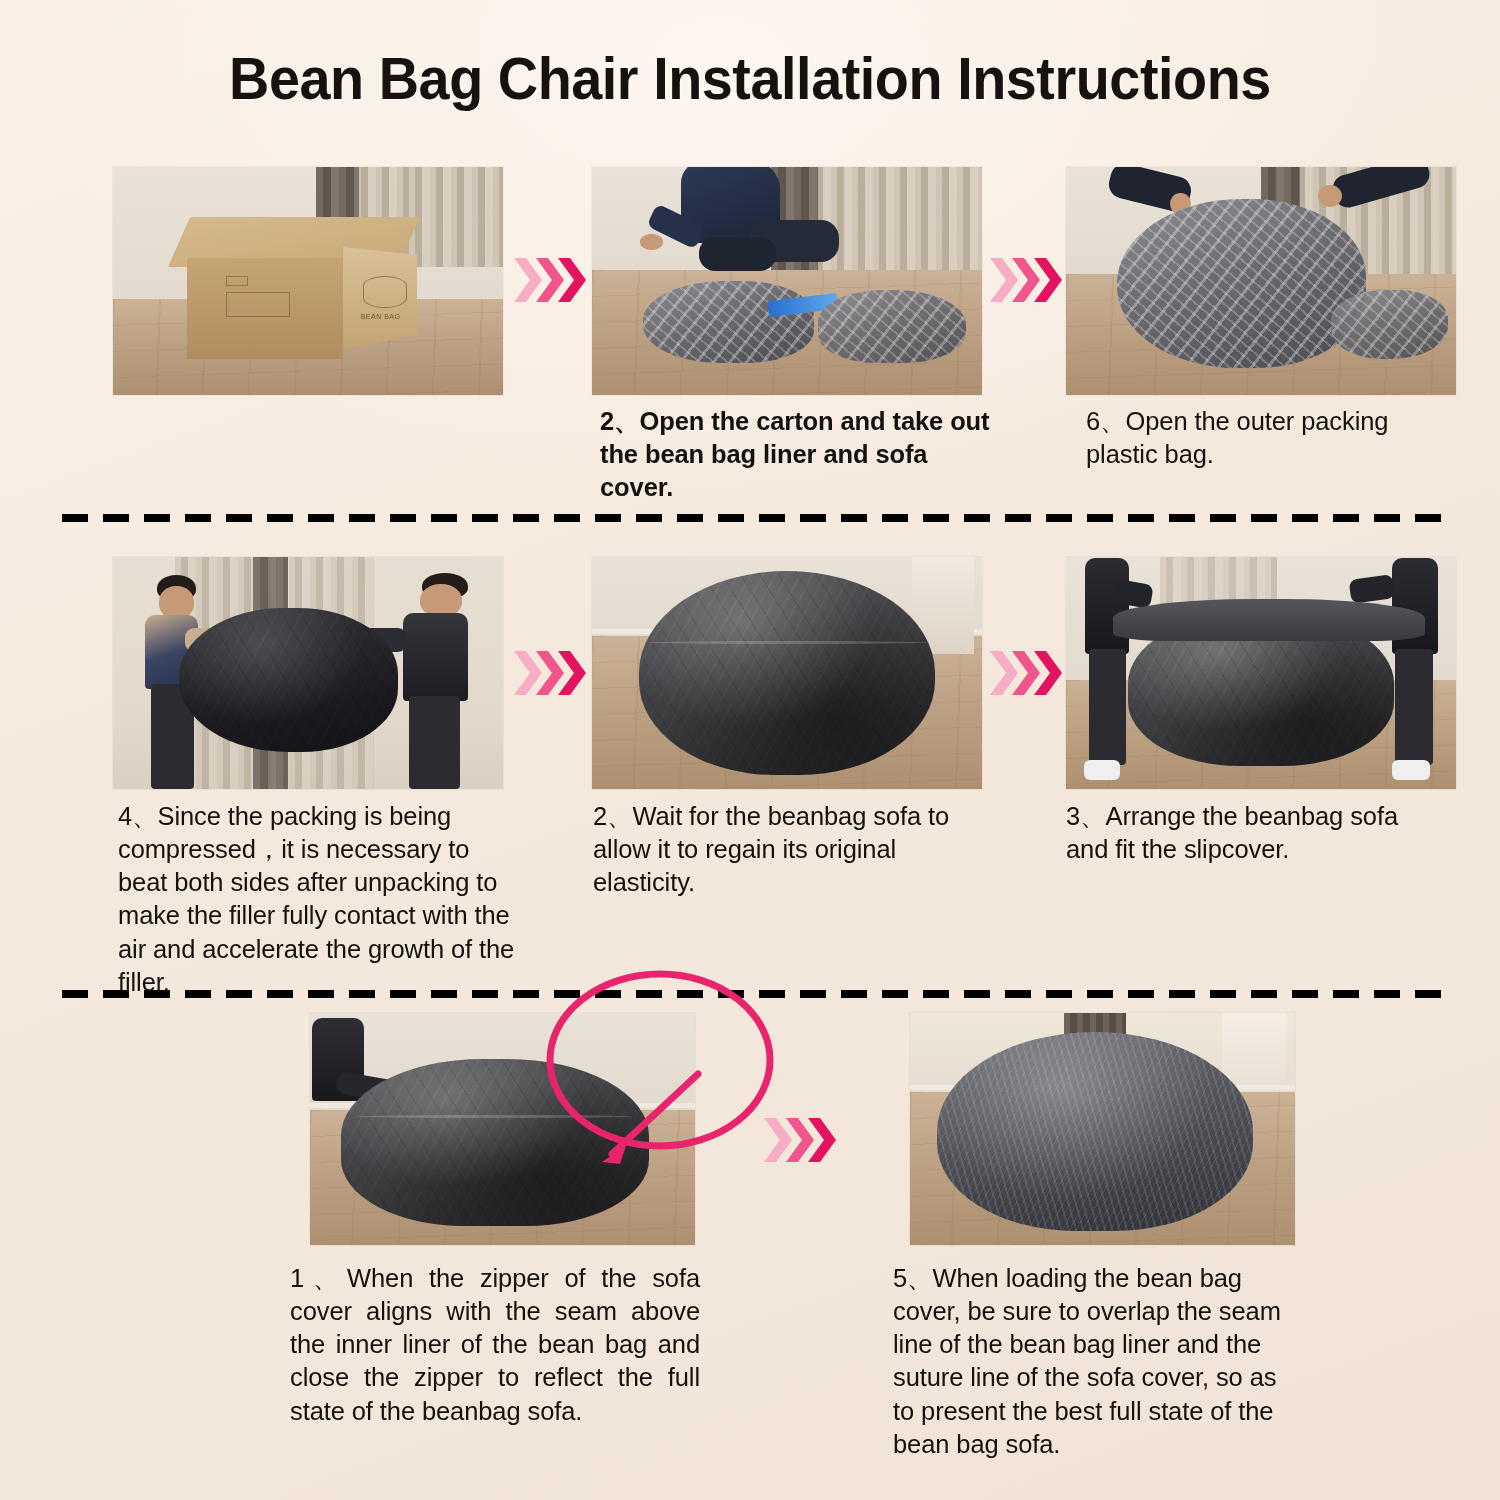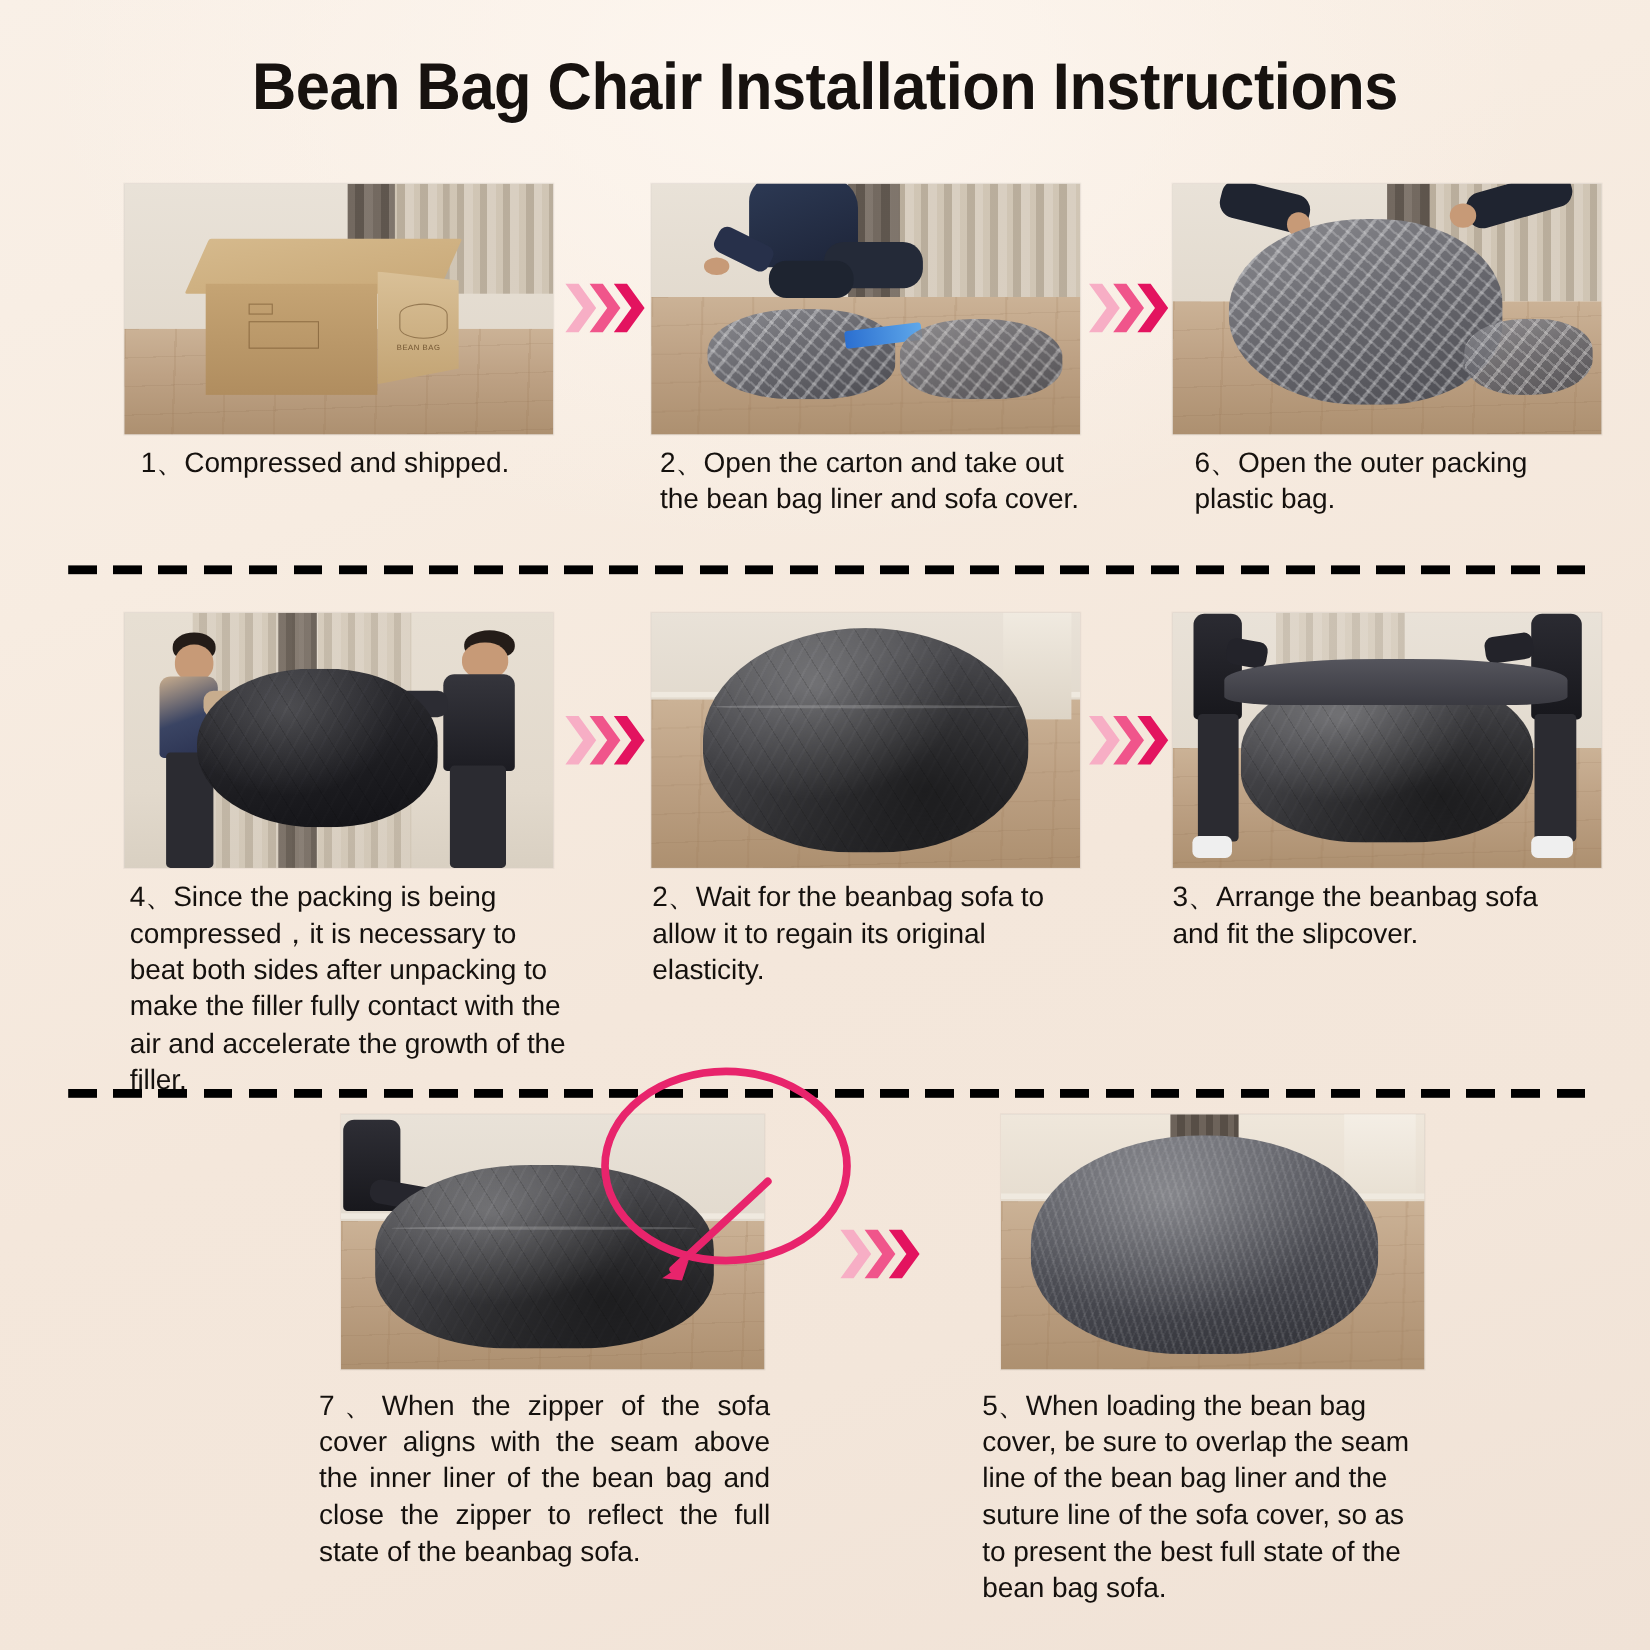--- a/index.html
+++ b/index.html
@@ -203,22 +203,21 @@
       <div class="person" style="left:62%;top:-12%;width:34%;height:40%;">
         <div class="arm" style="left:18%;top:28%;width:74%;height:36%;background:#1f2430;border-radius:14px;transform:rotate(-16deg);"></div>
         <div class="hand" style="left:8%;top:50%;width:18%;height:24%;"></div>
       </div>
 
       <div class="blob plastic" style="left:13%;top:14%;width:64%;height:74%;border-radius:50% 46% 44% 48%;"></div>
       <div class="blob plastic" style="left:68%;top:54%;width:30%;height:30%;border-radius:46% 42% 48% 44%;opacity:.9;"></div>
     </div>
   </div>
 
-  <div class="cap" style="left:128px;top:405px;width:380px;">1、Compressed and shipped.</div>
-  <div class="cap" style="left:600px;top:405px;width:390px;">2、Open the carton and take out  the bean bag liner and sofa cover.</div>
+  <div class="cap" style="left:600px;top:405px;width:390px;font-weight:bold;">2、Open the carton and take out  the bean bag liner and sofa cover.</div>
   <div class="cap" style="left:1086px;top:405px;width:370px;">6、Open the outer packing plastic bag.</div>
 
   <div class="divider" style="left:62px;top:514px;width:1380px;"></div>
 
   <div class="photo" style="left:113px;top:557px;width:390px;height:232px;">
     <div class="scene">
       <div style="position:absolute;inset:0;background:linear-gradient(180deg,#e7dfd3 0%,#e2d9cc 70%,#d9d0c2 100%);"></div>
       <div class="curtain" style="left:16%;width:26%;height:100%;opacity:.75;"></div>
       <div class="curtain dark" style="left:36%;width:9%;height:100%;opacity:.85;"></div>
       <div class="curtain" style="left:45%;width:22%;height:100%;opacity:.7;"></div>
@@ -352,16 +351,16 @@
     <div class="scene">
       <div class="wall" style="height:34%;background:linear-gradient(180deg,#efe7db,#e6ddd0);"></div>
       <div style="position:absolute;left:40%;top:0;width:16%;height:12%;background:repeating-linear-gradient(90deg,#6d635a 0 6px,#574e46 6px 13px);"></div>
       <div style="position:absolute;right:2%;top:0;width:17%;height:46%;background:linear-gradient(180deg,#f4eee5,#e3dacb);"></div>
       <div class="baseboard" style="top:31%;"></div>
       <div class="floor" style="height:66%;"></div>
       <div class="blob fur" style="left:7%;top:8%;width:82%;height:86%;border-radius:50% 50% 44% 44%;"></div>
     </div>
   </div>
 
-  <div class="cap just" style="left:290px;top:1262px;width:410px;">7、When the zipper of the sofa cover aligns with the seam above the inner liner of the bean bag and close the zipper to reflect the full state of the beanbag sofa.</div>
+  <div class="cap just" style="left:290px;top:1262px;width:410px;">1、When the zipper of the sofa cover aligns with the seam above the inner liner of the bean bag and close the zipper to reflect the full state of the beanbag sofa.</div>
   <div class="cap" style="left:893px;top:1262px;width:400px;">5、When loading the bean bag cover, be sure to overlap the seam line of the bean bag liner and the suture line of the sofa cover, so as to present the best full state of the bean bag sofa.</div>
 
 </div>
 
 </body></html>

